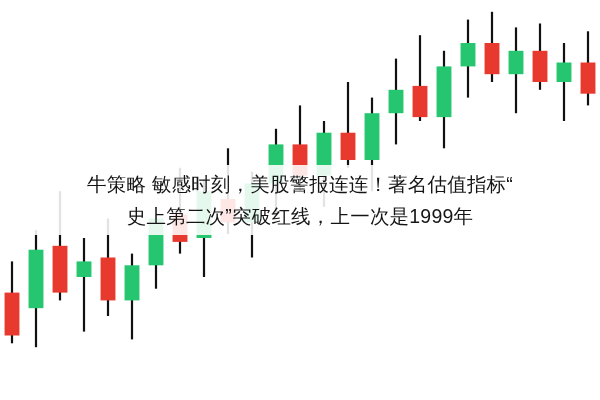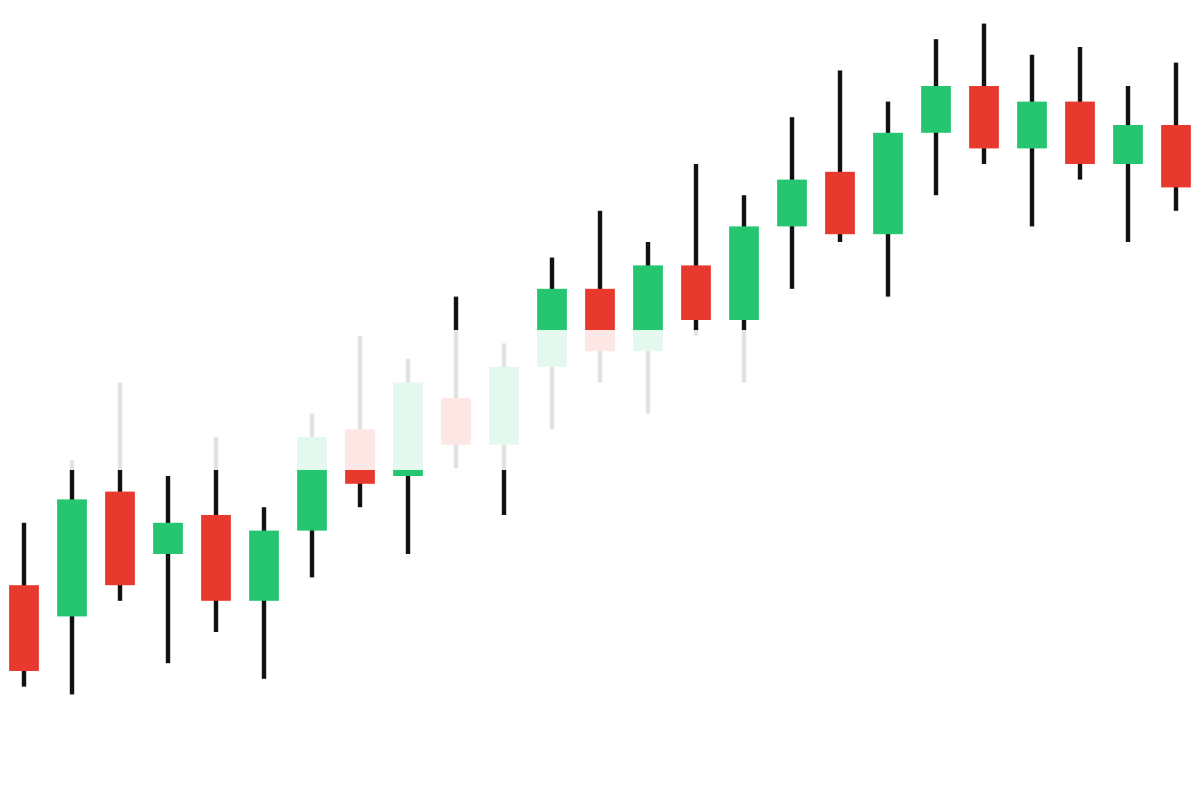--- a/index.html
+++ b/index.html
@@ -100,15 +100,17 @@
         <rect x="538.90" y="23.50" width="2.2" height="66.30" fill="#111111"></rect>
         <rect x="532.56" y="50.80" width="14.88" height="31.20" fill="#e8392f"></rect>
         <rect x="562.90" y="43.00" width="2.2" height="78.00" fill="#111111"></rect>
         <rect x="556.56" y="62.50" width="14.88" height="19.50" fill="#26c671"></rect>
         <rect x="586.90" y="31.30" width="2.2" height="74.10" fill="#111111"></rect>
         <rect x="580.56" y="62.50" width="14.88" height="31.20" fill="#e8392f"></rect>
       </g>
   </svg>
 
   <div id="headline-band">
+    <div class="headline-line">牛策略 敏感时刻，美股警报连连！著名估值指标“</div>
+    <div class="headline-line">史上第二次”突破红线，上一次是1999年</div>
   </div>
 
 </div>
 
 </body></html>

